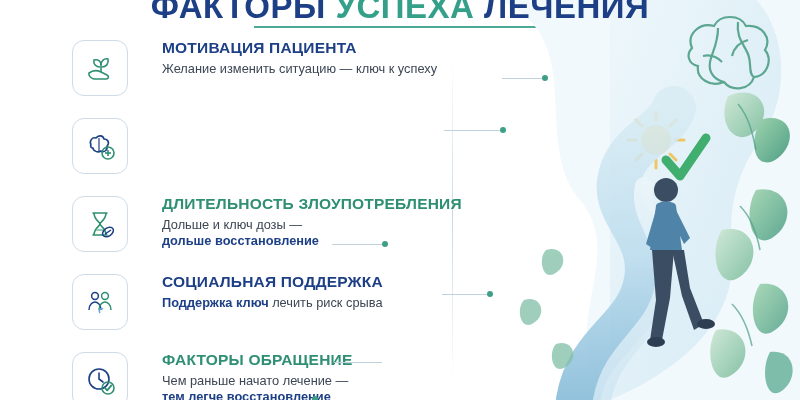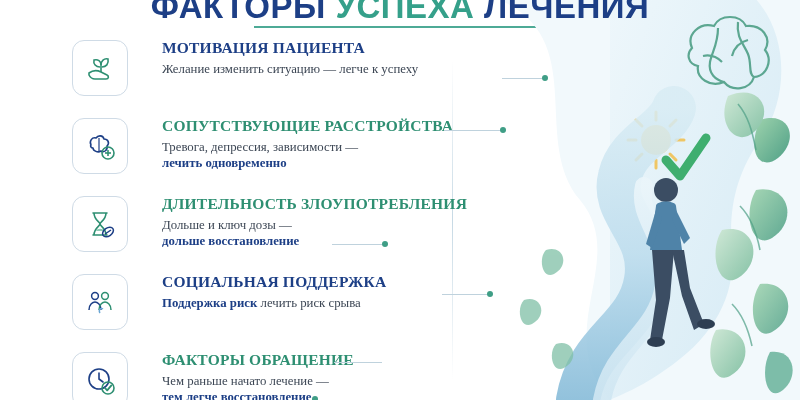--- a/index.html
+++ b/index.html
@@ -78,21 +78,20 @@
     box-sizing: border-box;
     display: flex;
     align-items: center;
     justify-content: center;
   }
   .txt {
     position: absolute;
     left: 90px;
     top: 0;
     width: 345px;
-    font-family: Liberation Serif, serif;
   }
   .row-title {
     font-size: 15.5px;
     font-weight: bold;
     letter-spacing: .2px;
     line-height: 20px;
     margin-bottom: 3px;
   }
   .t-blue  { color: #1d3f86; }
   .t-green { color: #2e8f72; }
@@ -241,45 +240,38 @@
       <svg width="34" height="34" viewBox="0 0 34 34">
         <path d="M6,22 C10,19 14,19 18,21 L24,24 C26,25 26,28 23,28 L12,28 C9,28 7,26 6,24 Z" fill="none" stroke="#2e8f72" stroke-width="1.6" stroke-linejoin="round"></path>
         <path d="M17,16 C13,16 10,13 11,9 C15,8 18,10 18,14" fill="none" stroke="#2e8f72" stroke-width="1.6"></path>
         <path d="M19,16 C23,16 26,13 25,8 C21,7 18,10 18,14" fill="none" stroke="#2e8f72" stroke-width="1.6"></path>
         <line x1="18" y1="14" x2="18" y2="21" stroke="#2e8f72" stroke-width="1.6"></line>
       </svg>
     </div>
     <div class="txt">
       <div class="row-title t-blue">МОТИВАЦИЯ ПАЦИЕНТА</div>
       <div class="row-desc">
-        <span>Желание изменить ситуацию — легче к успеху</span>
+        <span>Желание изменить ситуацию — ключ к успеху</span>
       </div>
     </div>
     <div class="conn" style="left:430px; top:40px; width:40px;"></div>
     <div class="conn-dot" style="left:470px; top:37px;"></div>
   </div>
 
   <div class="row">
     <div class="icon-box">
       <svg width="34" height="34" viewBox="0 0 34 34">
         <path d="M8,16 C6,12 9,8 13,9 C15,6 20,6 21,10 C25,10 27,14 24,17 C25,21 21,24 18,22
                  C15,24 10,22 10,19 C8,19 7,17 8,16 Z" fill="none" stroke="#1d3f86" stroke-width="1.6" stroke-linejoin="round"></path>
         <path d="M16,9 L16,22" stroke="#1d3f86" stroke-width="1.2"></path>
         <circle cx="25" cy="24" r="6" fill="none" stroke="#2e8f72" stroke-width="1.6"></circle>
         <line x1="25" y1="21" x2="25" y2="27" stroke="#2e8f72" stroke-width="1.6"></line>
         <line x1="22" y1="24" x2="28" y2="24" stroke="#2e8f72" stroke-width="1.6"></line>
       </svg>
     </div>
-    <div class="txt">
-      <div class="row-title t-green">СОПУТСТВУЮЩИЕ РАССТРОЙСТВА</div>
-      <div class="row-desc">
-        <span>Тревога, депрессия, зависимости —</span><br>
-        <b>лечить одновременно</b>
-      </div>
-    </div>
     <div class="conn" style="left:372px; top:14px; width:56px;"></div>
     <div class="conn-dot" style="left:428px; top:11px;"></div>
   </div>
 
   <div class="row">
     <div class="icon-box">
       <svg width="34" height="34" viewBox="0 0 34 34">
         <path d="M10,6 L24,6 M10,28 L24,28" stroke="#2e8f72" stroke-width="1.6" stroke-linecap="round"></path>
         <path d="M11,6 C11,13 17,15 17,17 C17,19 11,21 11,28" fill="none" stroke="#2e8f72" stroke-width="1.6"></path>
         <path d="M23,6 C23,13 17,15 17,17 C17,19 23,21 23,28" fill="none" stroke="#2e8f72" stroke-width="1.6"></path>
@@ -305,21 +297,21 @@
         <circle cx="12" cy="11" r="3.4" fill="none" stroke="#1d3f86" stroke-width="1.5"></circle>
         <circle cx="22" cy="11" r="3.4" fill="none" stroke="#2e8f72" stroke-width="1.5"></circle>
         <path d="M6,25 C6,19 10,17 12,17 C14,17 18,19 18,25" fill="none" stroke="#1d3f86" stroke-width="1.5"></path>
         <path d="M16,25 C16,19 20,17 22,17 C24,17 28,19 28,25" fill="none" stroke="#2e8f72" stroke-width="1.5"></path>
         <path d="M17,28 C15,25 18,22 20,24" fill="none" stroke="#6aa6d4" stroke-width="1.4"></path>
       </svg>
     </div>
     <div class="txt">
       <div class="row-title t-blue">СОЦИАЛЬНАЯ ПОДДЕРЖКА</div>
       <div class="row-desc">
-        <b>Поддержка риск</b>
+        <b>Поддержка ключ</b>
         <span>лечить риск срыва</span>
       </div>
     </div>
     <div class="conn" style="left:370px; top:22px; width:45px;"></div>
     <div class="conn-dot" style="left:415px; top:19px;"></div>
   </div>
 
   <div class="row">
     <div class="icon-box">
       <svg width="34" height="34" viewBox="0 0 34 34">

